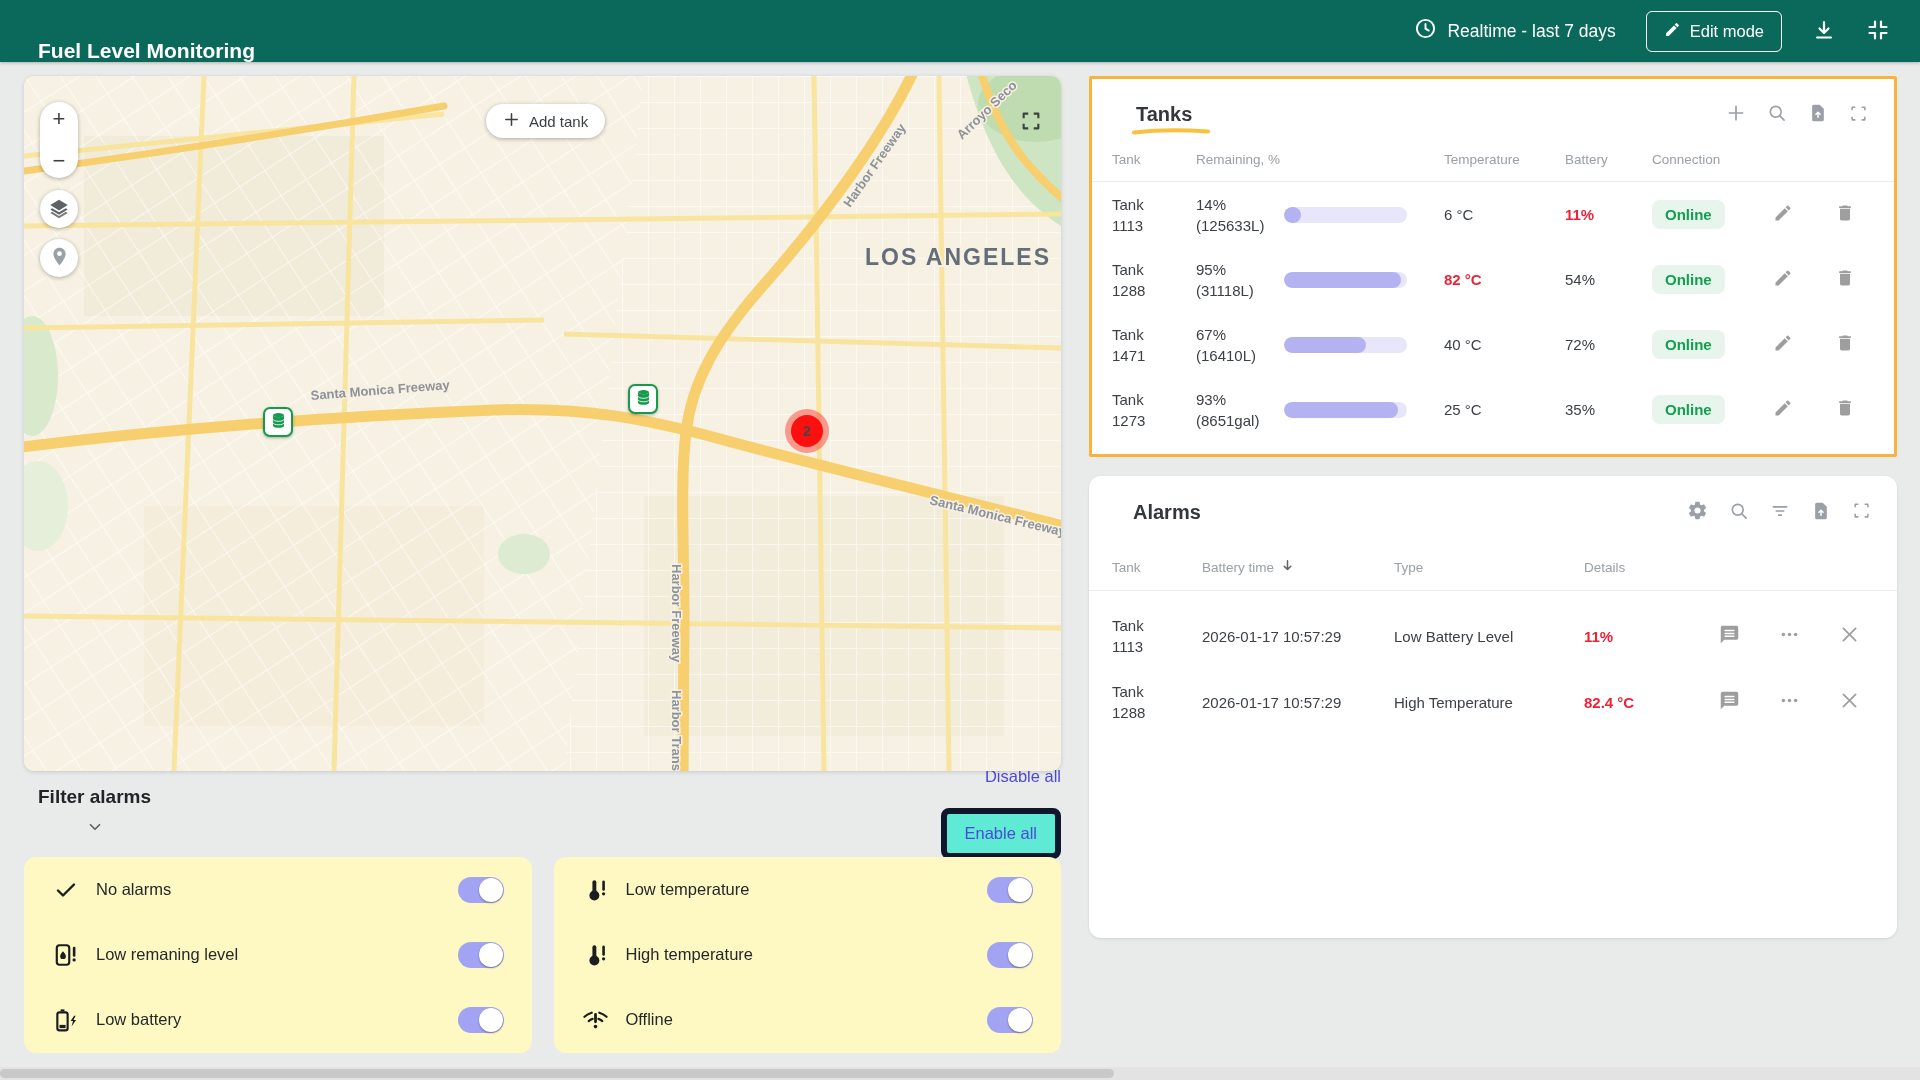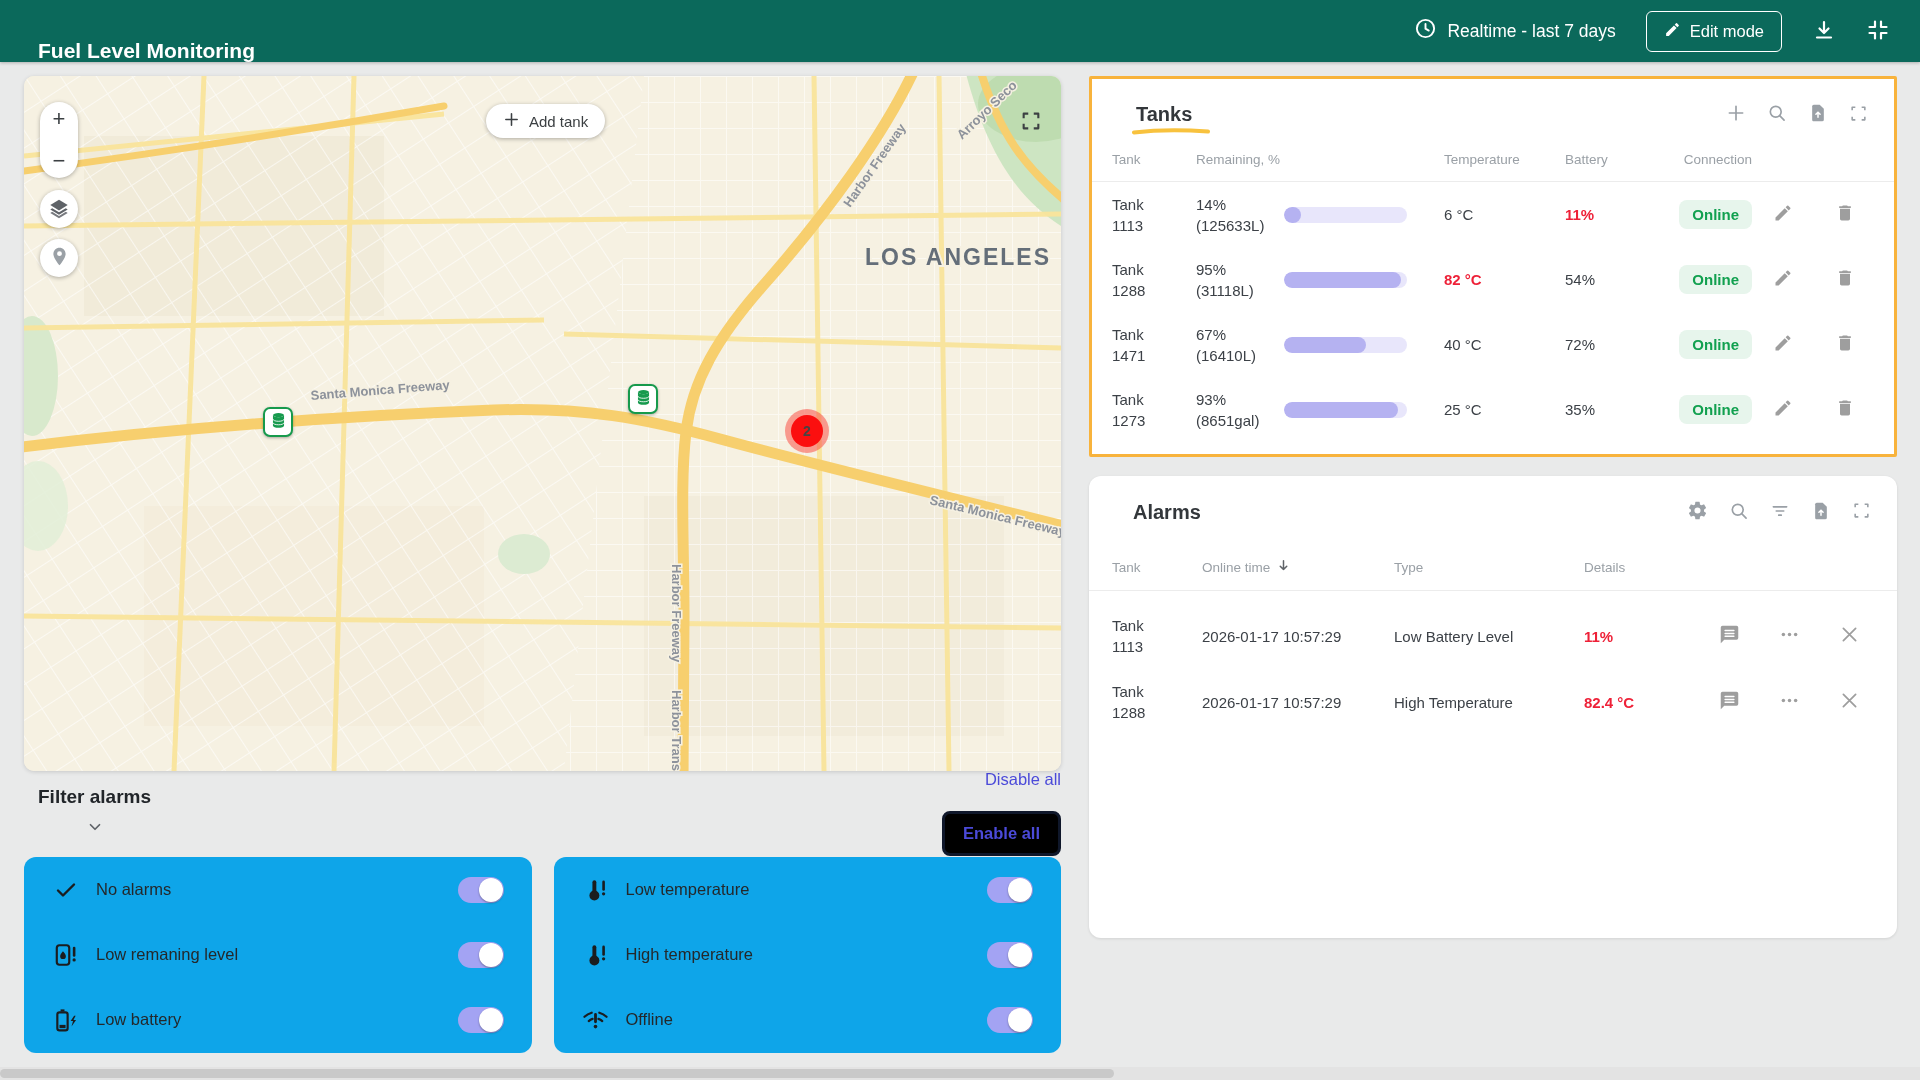--- a/index.html
+++ b/index.html
@@ -50,24 +50,24 @@
     background:rgba(250,80,70,.55);display:flex;align-items:center;justify-content:center;cursor:pointer;}
   .cluster-inner{width:32px;height:32px;border-radius:50%;background:#fb0f0f;display:flex;align-items:center;
     justify-content:center;font-size:14px;font-weight:600;color:#454545;}
 
   
   .filter-bar{margin-top:20px;height:44px;display:flex;align-items:center;}
   .filter-title{display:flex;align-items:center;gap:10px;font-size:19px;font-weight:700;color:#212529;
     margin-left:14px;cursor:pointer;flex-direction:column;}
   .filter-actions{margin-left:auto;display:flex;align-items:flex-end;gap:22px;flex-direction:column;}
   .link-btn{background:none;border:none;color:var(--action-blue);font-size:16.5px;font-weight:500;cursor:pointer;}
-  .outline-btn{background:#000000;border:3px solid #0f172a;border-radius:8px;color:var(--action-blue);
-    font-size:16.5px;font-weight:700;padding:10px 18px;cursor:pointer;}
+  .outline-btn{background:#5eead4;border:6px solid #0f172a;border-radius:8px;color:var(--action-blue);
+    font-size:16.5px;font-weight:400;padding:10px 18px;cursor:pointer;}
   .filter-cards{margin-top:22px;display:flex;gap:22px;}
-  .filter-card{flex:1;height:196px;background:#0ea5e9;border-radius:12px;padding:0 10px;}
+  .filter-card{flex:1;height:196px;background:#fef9c3;border-radius:12px;padding:0 10px;}
   .filter-item{display:flex;align-items:center;height:65px;padding:0 18px;}
   .fi-icon{width:28px;display:flex;align-items:center;justify-content:center;color:#1b1d1f;margin-right:16px;}
   .fi-label{font-size:16.5px;color:#24282b;}
   .toggle{margin-left:auto;width:46px;height:26px;border-radius:13px;background:#cfcfcf;position:relative;cursor:pointer;}
   .toggle.on{background:var(--toggle-on);}
   .toggle .knob{position:absolute;top:1px;left:1px;width:24px;height:24px;border-radius:50%;background:#fff;
     box-shadow:0 1px 2px rgba(0,0,0,.35);}
   .toggle.on .knob{left:auto;right:1px;}
 
   
@@ -82,21 +82,21 @@
 
   .tgrid{display:grid;grid-template-columns:84px 88px 142px 118px 88px 120px 62px 62px;align-items:center;}
   .agrid{display:grid;grid-template-columns:90px 192px 190px 115px 60px 60px 60px;align-items:center;}
   .thead{padding:0 14px 0 20px;margin-top:26px;color:#9aa0a6;font-size:13.5px;}
   .thead-a{padding:0 14px 0 23px;margin-top:34px;color:#9aa0a6;font-size:13.5px;}
   .divider{height:1px;background:#ececec;margin-top:14px;}
   .trow{height:65px;padding:0 14px 0 20px;font-size:15px;color:#3c4147;}
   .arow{height:66px;padding:0 14px 0 23px;font-size:15px;color:#3c4147;}
   #alarm-rows{padding-top:12px;}
   .two-line div{line-height:21px;}
-  .pad18{padding-left:18px;} .pad21{padding-left:21px;} .pad20{padding-left:20px;text-align:right;}
+  .pad18{padding-left:18px;} .pad21{padding-left:21px;} .pad20{padding-left:20px;}
   .alarm{color:var(--alarm-red) !important;font-weight:700;}
   .bar-track{width:123px;height:16px;border-radius:8px;background:var(--bar-track);overflow:hidden;}
   .bar-fill{height:100%;border-radius:8px;background:var(--bar-fill);}
   .badge{display:inline-block;padding:6px 13px;border-radius:8px;background:var(--online-bg);
     color:var(--online-green);font-size:15px;font-weight:700;}
   .row-icon-btn{background:none;border:none;color:#9e9e9e;cursor:pointer;display:flex;align-items:center;margin:0 auto;}
   .sort-wrap{display:flex;align-items:center;gap:6px;color:#9aa0a6;}
   .sort-wrap svg{color:#5f6368;}
   .details-cell{font-weight:700;}
 
@@ -575,21 +575,21 @@
             <button>
                 <span><svg width="19" height="19" viewBox="0 0 24 24" fill="none">
                     <path d="M4 8V4h4M16 4h4v4M20 16v4h-4M8 20H4v-4" stroke="currentColor" stroke-width="2" stroke-linejoin="round"></path>
                   </svg></span>
               </button>
           </div>
         </div>
         <div class="agrid thead-a">
           <div>Tank</div>
           <div class="sort-wrap">
-            <span>Online time</span>
+            <span>Battery time</span>
             <span><svg width="15" height="15" viewBox="0 0 24 24" fill="none">
                   <path d="M12 4.5v14M6.8 13.3l5.2 5.2 5.2-5.2" stroke="currentColor" stroke-width="2.4" stroke-linecap="round" stroke-linejoin="round"></path>
                 </svg></span>
           </div>
           <div>Type</div>
           <div>Details</div>
           <div></div>
             <div></div>
             <div></div>
         </div>

